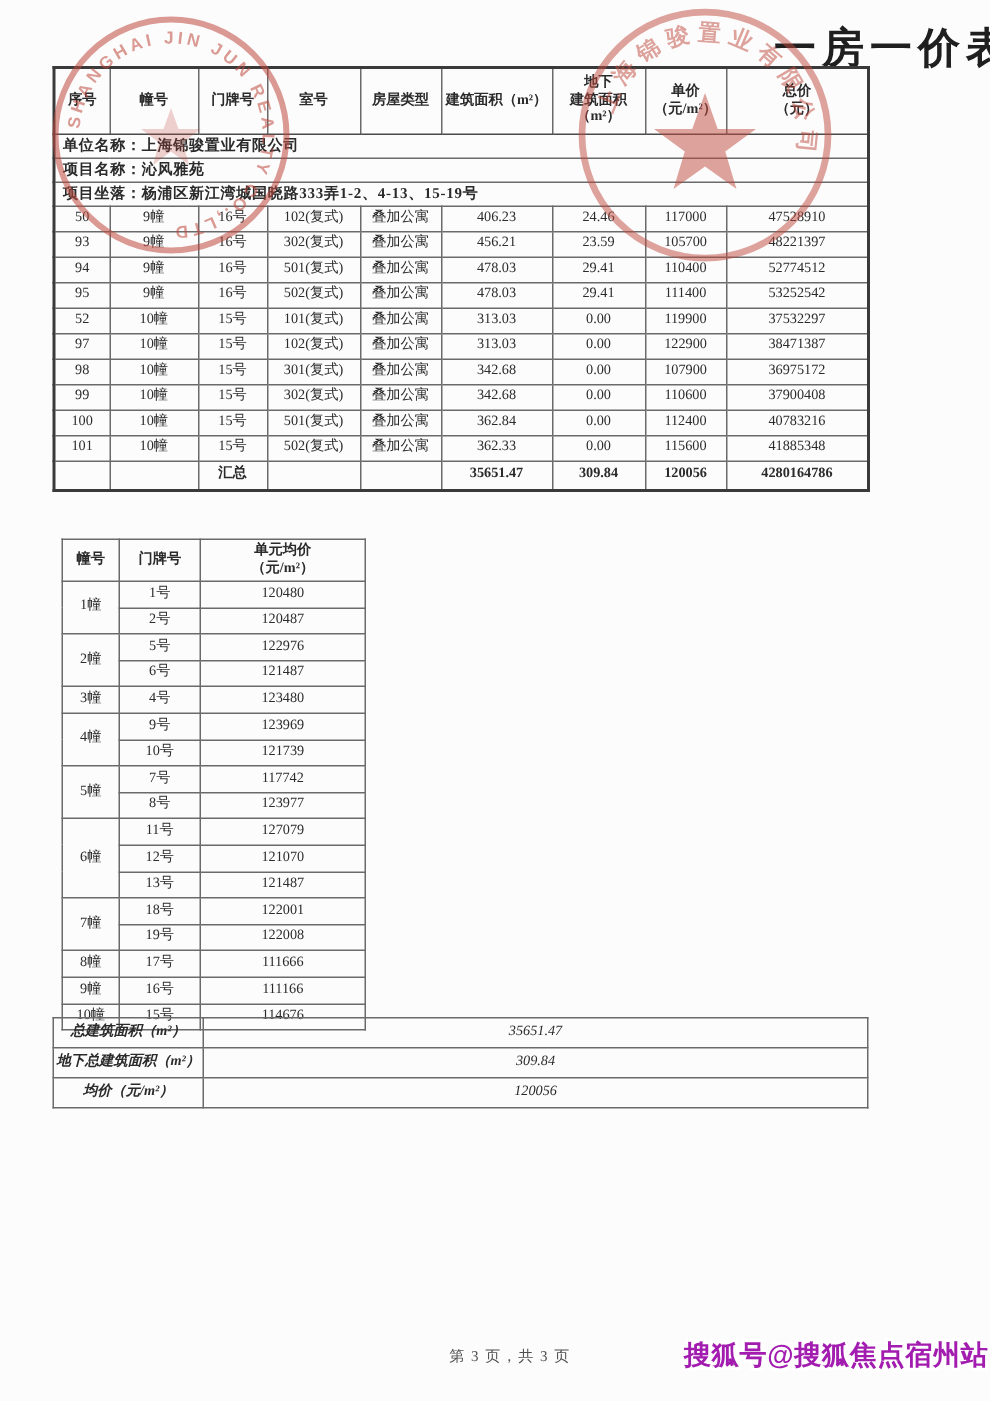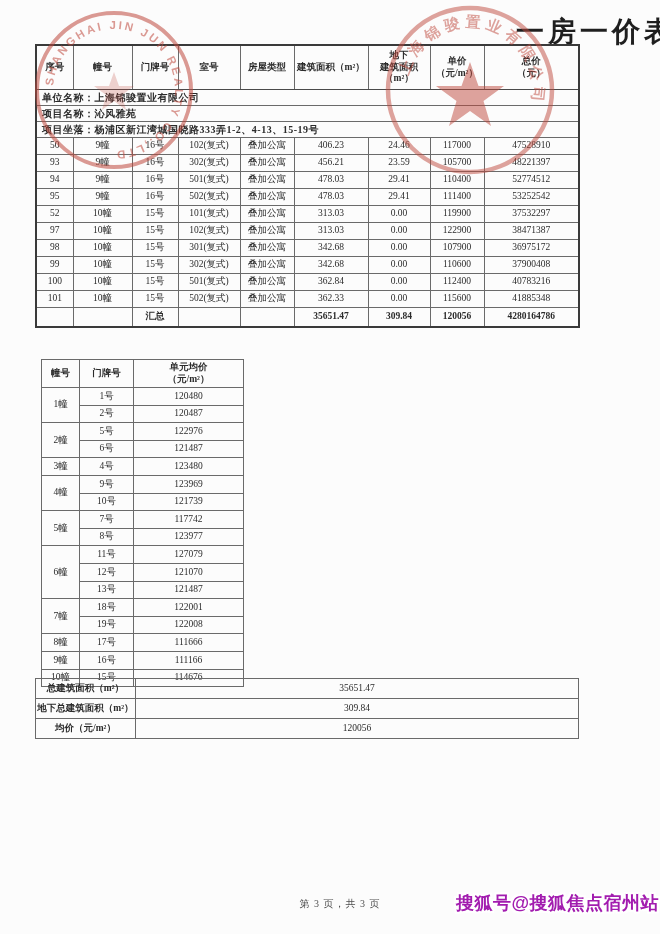--- a/index.html
+++ b/index.html
@@ -22,21 +22,21 @@
     font-weight:bold;font-size:10px;letter-spacing:.5px;margin-left:28px;}
   .main-table thead th{height:43px;font-weight:bold;border-bottom:1.5px solid #4a4a4a;}
   .main-table tbody td{height:16px;}
   .main-table tr.summary-row td{height:18px;font-weight:bold;border-top:1.8px solid #3a3a3a;}
   
   .unit-table{position:absolute;left:41px;top:359px;width:202px;border:1.5px solid #3a3a3a;}
   .unit-table thead th{height:27px;font-weight:bold;}
   .unit-table tbody td{height:16.6px;}
   
   .totals-table{position:absolute;left:35px;top:678px;width:543px;border:1.5px solid #3a3a3a;}
-  .totals-table td{height:19px;}
+  .totals-table td{height:19px;font-style:italic;}
   .totals-table .label-cell{font-weight:bold;}
   
   .page-footer{position:absolute;top:897px;left:0;width:680px;text-align:center;
     font-size:10px;color:#4f4f4f;letter-spacing:1px;}
   .sohu-watermark{
     position:absolute;top:891px;right:1px;
     font-family:"Liberation Sans","DejaVu Sans",sans-serif;
     font-size:18px;font-weight:bold;color:#a21caf;letter-spacing:.5px;
     text-shadow:-2px -2px 0 #fff,2px -2px 0 #fff,-2px 2px 0 #fff,2px 2px 0 #fff,
       0 -2px 0 #fff,0 2px 0 #fff,-2px 0 0 #fff,2px 0 0 #fff;

